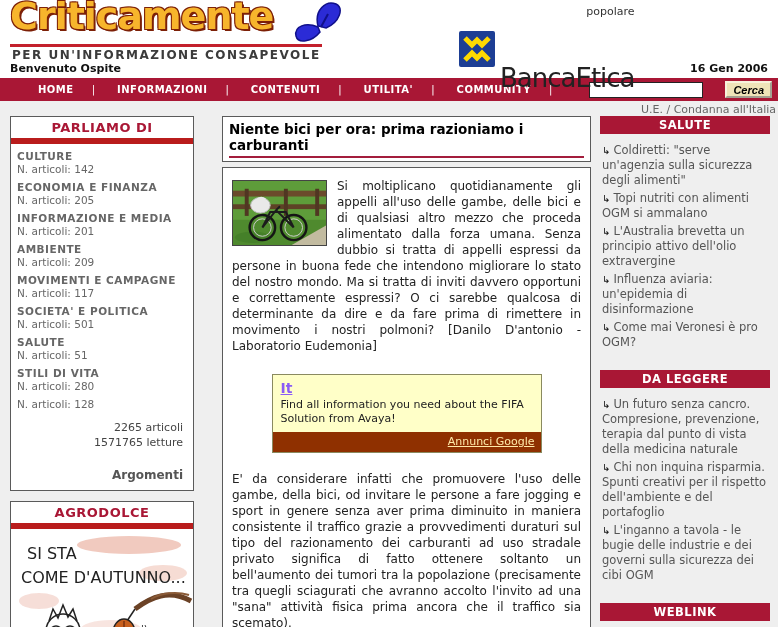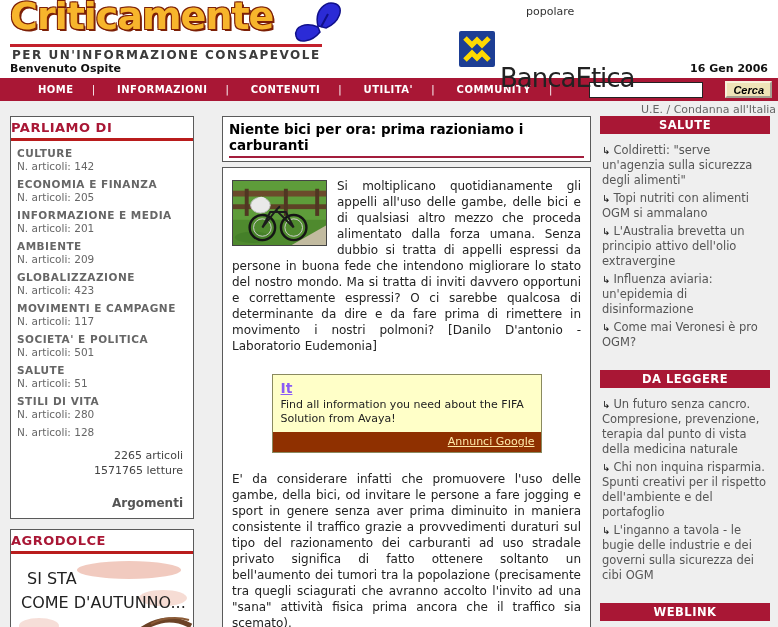--- a/index.html
+++ b/index.html
@@ -10,21 +10,21 @@
   .header { background:#FFFFFF; position:relative; height:62px; }
   .logo-text { position:absolute; left:10px; top:-6px; font-size:38px; font-weight:bold;
                letter-spacing:-1px; color:#F7B52C;
                text-shadow:1px 1px 0 #7d2108,-1px -1px 0 #7d2108,1px -1px 0 #7d2108,
                            -1px 1px 0 #7d2108,2px 2px 0 #7d2108; }
   .butterfly { position:absolute; left:288px; top:0px; }
   .logo-rule { position:absolute; left:10px; top:44px; width:312px; height:3px; background:#C3202C; }
   .tagline { position:absolute; left:12px; top:48px; font-size:12px; font-weight:bold;
              color:#3b3b3b; letter-spacing:1.5px; }
   .banca { position:absolute; left:458px; top:6px; display:flex; align-items:center; }
-  .banca-txt { margin-left:4px; line-height:1; }
+  .banca-txt { margin-left:4px; line-height:1;text-align:right; }
   .banca-small { font-size:11px; color:#333; margin-left:26px; }
   .banca-name { font-size:26px; color:#222; letter-spacing:-1px;margin-top:48px; }
 
   .welcome-row { background:#FFFFFF; height:16px; display:flex; justify-content:space-between;
                  padding:0 10px; font-size:11px; font-weight:bold; color:#111; }
 
   
   .navbar { height:23px; background:#A91735; display:flex; align-items:center; padding:0 6px; }
   .nav-items { display:flex; align-items:center; flex:1; padding-left:28px; }
   .nav-item-wrap { display:flex; align-items:center; }
@@ -40,22 +40,22 @@
   .ticker-row { height:15px; text-align:right; padding:2px 2px 0 0; font-size:11px; color:#666; }
   .ticker-row a { color:#666; text-decoration:none; cursor:pointer; }
 
   
   .content { display:flex; padding:0 8px 0 10px; align-items:flex-start; }
   .col-left  { width:184px; margin-right:28px; }
   .col-main  { width:369px; margin-right:9px; }
   .col-right { width:170px; }
 
   .box { background:#FFFFFF; border:1px solid #5a5a5a; }
-  .box-header { text-align:left; color:#A91735; font-weight:bold; font-size:13px;
-                padding:3px 0; border-bottom:3px solid #b91c1c; letter-spacing:.5px; }
+  .box-header { text-align:center; color:#A91735; font-weight:bold; font-size:13px;
+                padding:3px 0; border-bottom:6px solid #b91c1c; letter-spacing:.5px; }
 
   
   .cat-list { padding:4px 0 0 0; }
   .cat-item { padding:2px 6px 3px 6px; cursor:pointer; }
   .cat-name { font-size:10.5px; font-weight:bold; color:#666; letter-spacing:.5px; line-height:13px; }
   .cat-count { font-size:10.5px; color:#666; line-height:13px; }
   .totals { text-align:right; padding:6px 10px 0 0; font-size:11px; color:#444; line-height:15px; }
   .argomenti { text-align:right; padding:18px 10px 8px 0; font-size:12px; font-weight:bold;
                color:#555; cursor:pointer; }
   .agro-box { margin-top:10px; }
@@ -174,24 +174,20 @@
           <div class="cat-item">
             <div class="cat-name">INFORMAZIONE E MEDIA</div>
             <div class="cat-count">N. articoli: 201</div>
           </div>
 
           <div class="cat-item">
             <div class="cat-name">AMBIENTE</div>
             <div class="cat-count">N. articoli: 209</div>
           </div>
 
-          <div class="cat-item">
-            <div class="cat-name">GLOBALIZZAZIONE</div>
-            <div class="cat-count">N. articoli: 423</div>
-          </div>
 
           <div class="cat-item">
             <div class="cat-name">MOVIMENTI E CAMPAGNE</div>
             <div class="cat-count">N. articoli: 117</div>
           </div>
 
           <div class="cat-item">
             <div class="cat-name">SOCIETA' E POLITICA</div>
             <div class="cat-count">N. articoli: 501</div>
           </div>

